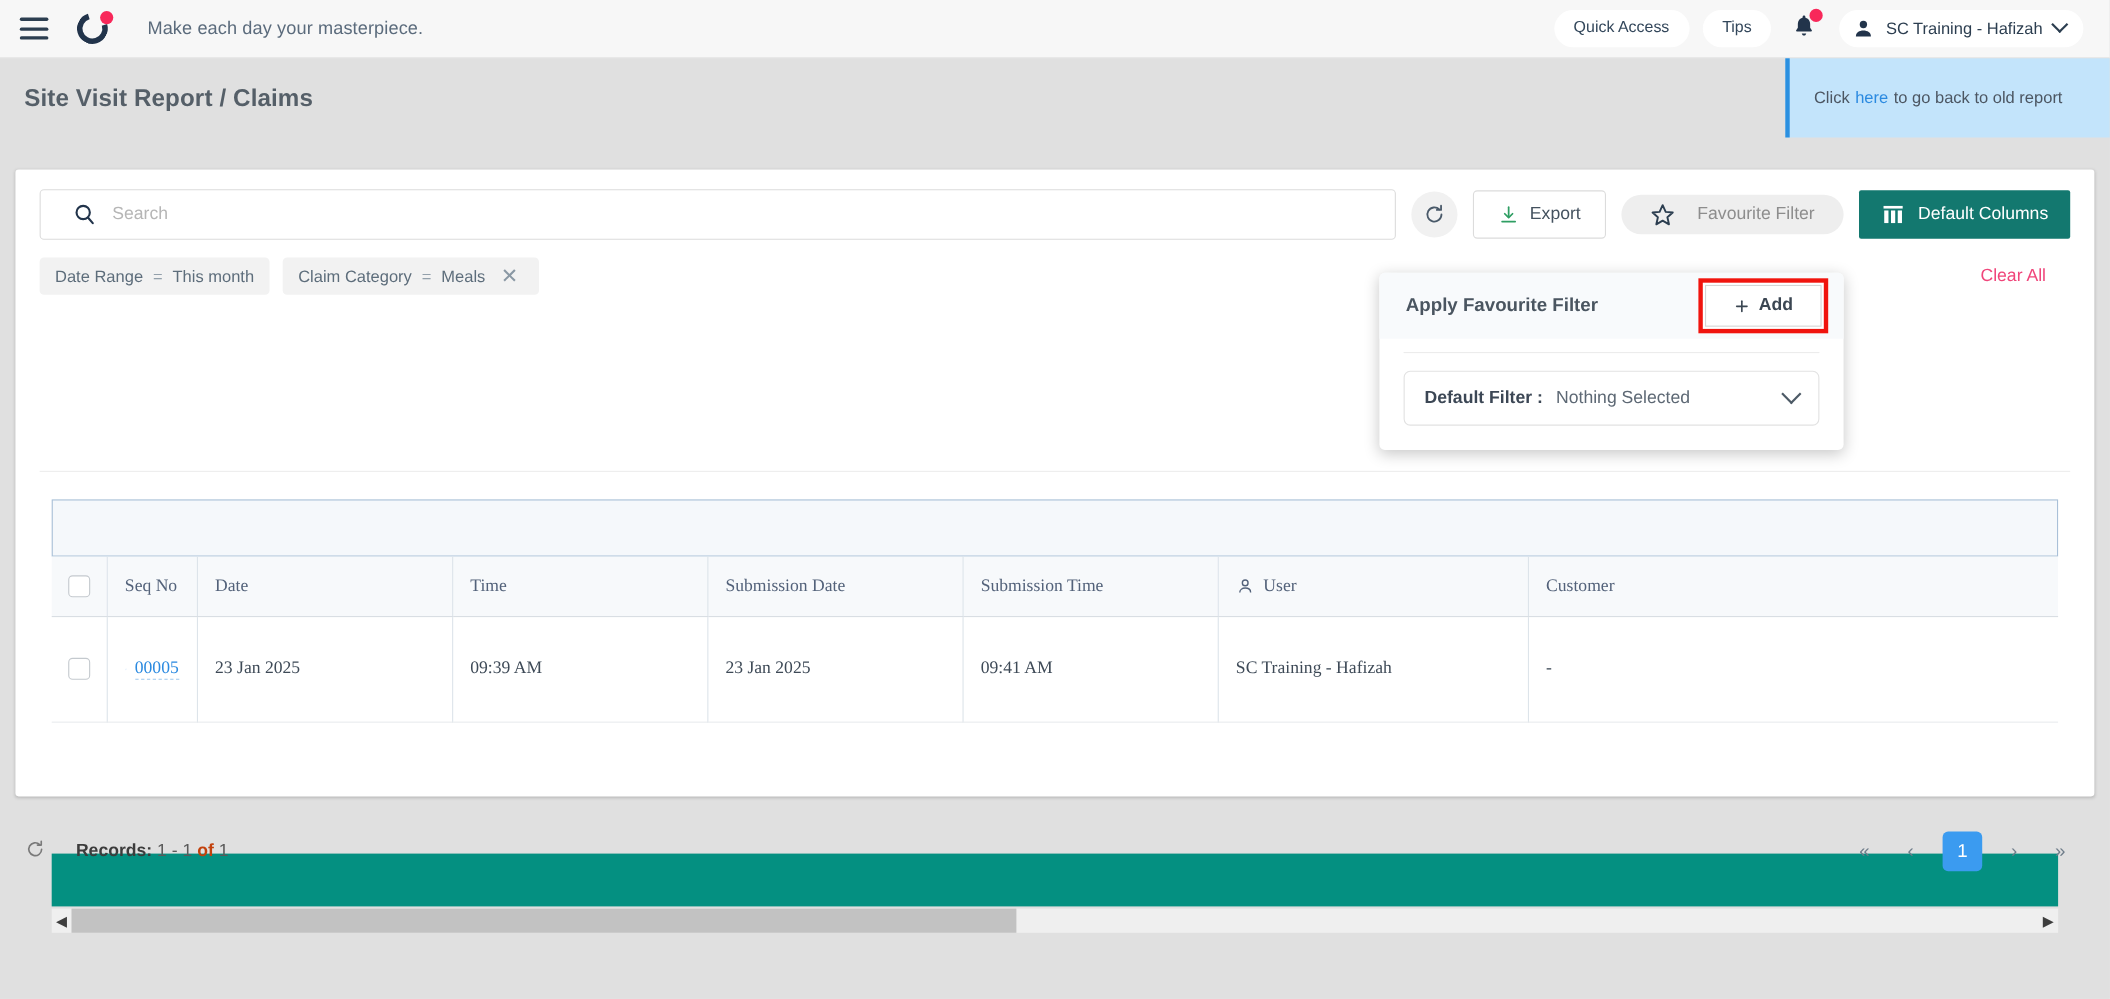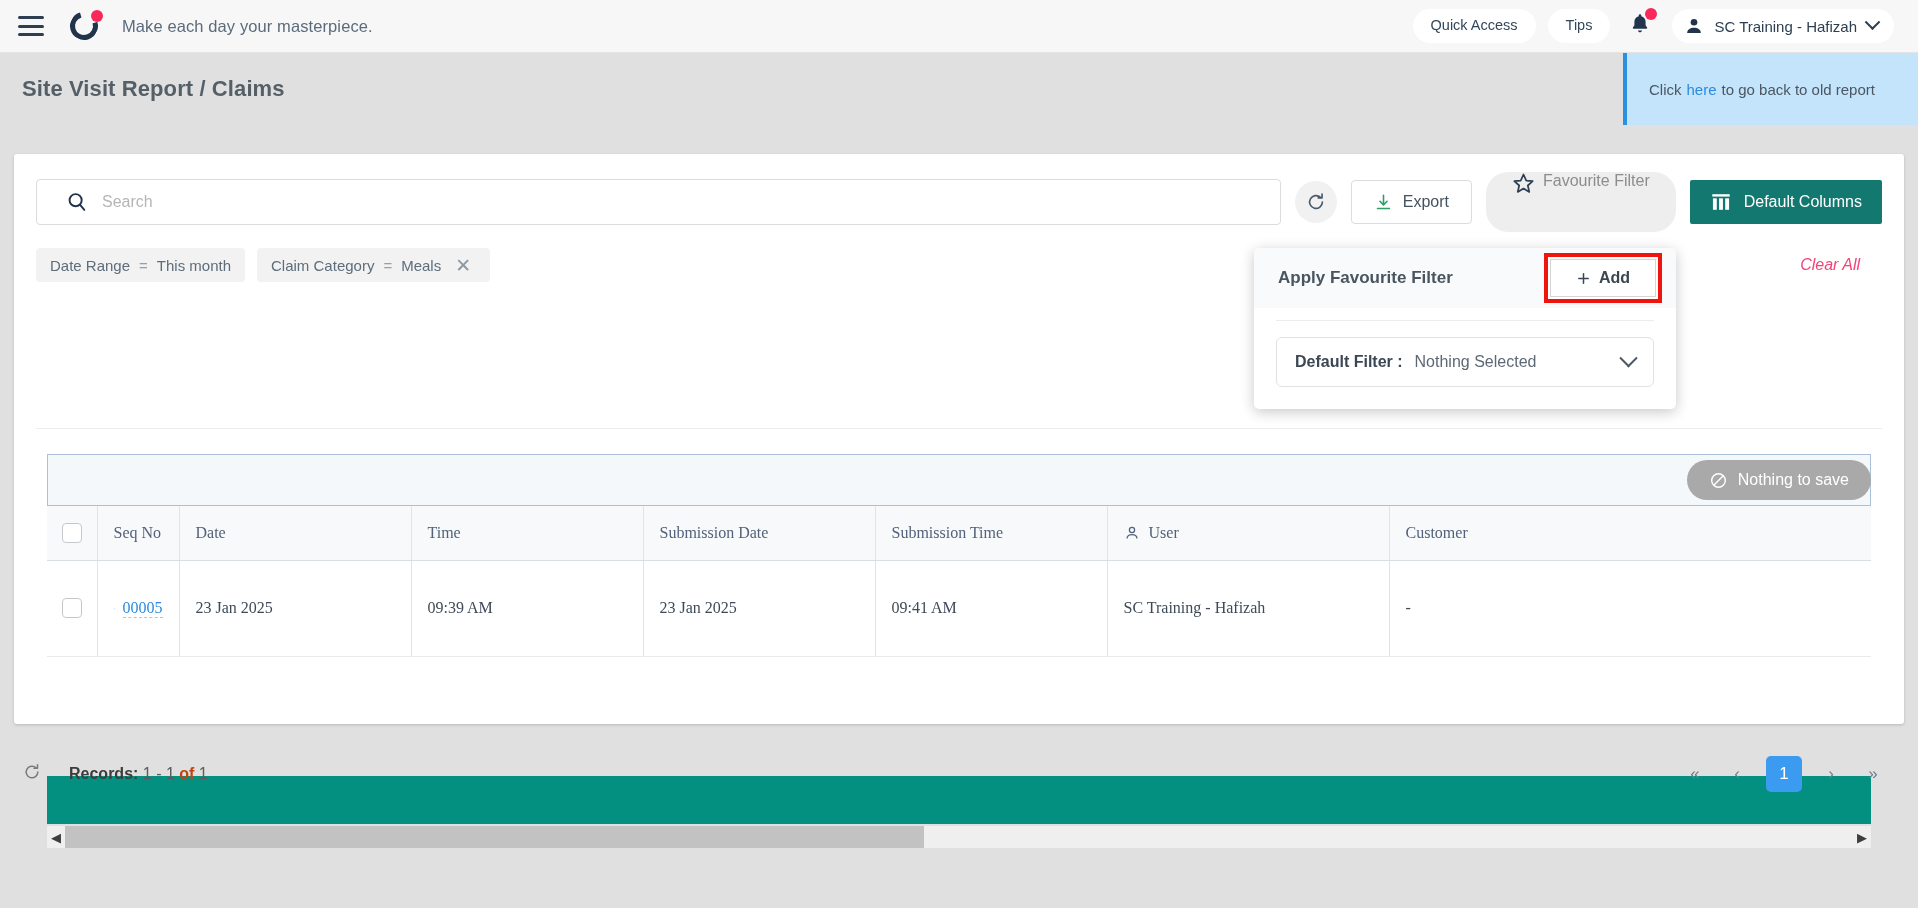--- a/index.html
+++ b/index.html
@@ -26,21 +26,21 @@
   .brand-logo .ring {
     position: absolute; left: 0; top: 2px; width: 28px; height: 28px;
     border: 5px solid #22344b; border-radius: 50%;
     border-top-color: transparent; transform: rotate(28deg);
   }
   .brand-logo .dot {
     position: absolute; right: -1px; top: 0px; width: 12px; height: 12px;
     border-radius: 50%; background: #f8285a;
   }
   .tagline {
-    margin-left: 20px; font-size: 16.5px; color: #5b6b7c; letter-spacing: .1px;
+    margin-left: 32px; font-size: 16.5px; color: #5b6b7c; letter-spacing: .1px;
   }
   .nav-right { margin-left: auto; display: flex; gap: 12px; }
   .pill {
     background: #fff; border-radius: 20px; padding: 8px 18px;
     font-size: 14.5px; color: #33475b; cursor: pointer; white-space: nowrap;
   }
   .bell-wrap { position: relative; width: 30px; height: 30px; cursor: pointer; margin: 0 4px; }
   .bell-wrap svg { position: absolute; left: 2px; top: 3px; }
   .bell-dot { position: absolute; right: -1px; top: -1px; width: 12px; height: 12px;
     border-radius: 50%; background: #f8285a; }
@@ -88,42 +88,42 @@
     width: 42px; height: 42px; border-radius: 50%; background: #f1f1f1;
     display: flex; align-items: center; justify-content: center; cursor: pointer;
     flex: 0 0 auto;
   }
   .btn-export {
     height: 44px; border: 1px solid #dcdcdc; border-radius: 4px; background: #fff;
     display: flex; align-items: center; gap: 10px; padding: 0 22px;
     font-size: 16px; color: #44525f; cursor: pointer; flex: 0 0 auto; justify-content: flex-end;
   }
   .btn-fav {
-    height: 60px; border-radius: 22px; background: #eeeeee;
-    display: flex; gap: 8px; padding: 0 26px;
+    height: 36px; border-radius: 22px; background: #eeeeee;
+    display: flex; align-items: center; gap: 20px; padding: 0 26px;
     font-size: 16px; color: #8d8d8d; cursor: pointer; flex: 0 0 auto;
   }
   .btn-cols {
     height: 44px; background: #13786f; color: #fff; border-radius: 2px;
     display: flex; align-items: center; gap: 12px; padding: 0 20px;
     font-size: 16px; cursor: pointer; flex: 0 0 auto;
   }
 
   
   .chips-row { display: flex; align-items: center; padding: 16px 22px 0 22px; gap: 0; }
   .chip {
     background: #f2f2f2; border-radius: 4px; height: 34px;
     display: flex; align-items: center; padding: 0 14px; gap: 9px;
     font-size: 15px; color: #5d6d7b; margin-right: 12px; white-space: nowrap; justify-content: center;
   }
   .chip .eq { color: #93a0ab; }
   .chip-x { width: 26px; height: 26px; display: flex; align-items: center;
     justify-content: center; cursor: pointer; color: #8a98a4; font-size: 19px; }
   .clear-all { margin-left: auto; color: #f0457a; font-size: 16px; cursor: pointer;
-    padding-right: 22px; font-style: italic; }
+    padding-right: 22px; }
   .chips-sep { position: absolute; left: 22px; right: 22px; top: 274px;
     border-bottom: 1px solid #ededed; }
 
   
   .gridstrip {
     position: absolute; left: 33px; top: 300px; width: 1824px; height: 52px;
     border: 1px solid #a9c0d8; background: #f5f8fb;
   }
   .btn-nothing {
     position: absolute; right: 33px; top: 306px;
@@ -319,27 +319,20 @@
       <span>Claim Category</span>
       <span class="eq">=</span>
       <span>Meals</span>
       <span class="chip-x">✕</span>
     </div>
     <div class="clear-all">Clear All</div>
   </div>
   <div class="chips-sep"></div>
 
   <div class="gridstrip"></div>
-  <div class="btn-nothing">
-    <svg width="19" height="19" viewBox="0 0 24 24" fill="none" stroke="#ffffff" stroke-width="1.8">
-      <circle cx="12" cy="12" r="8.6"></circle>
-        <line x1="6" y1="18" x2="18" y2="6" stroke-linecap="round"></line>
-    </svg>
-    <span>Nothing to save</span>
-  </div>
 
   <div class="tablewrap">
     <table class="grid">
       <colgroup>
         <col style="width:50px">
           <col style="width:82px">
           <col style="width:232px">
           <col style="width:232px">
         <col style="width:232px">
           <col style="width:232px">

